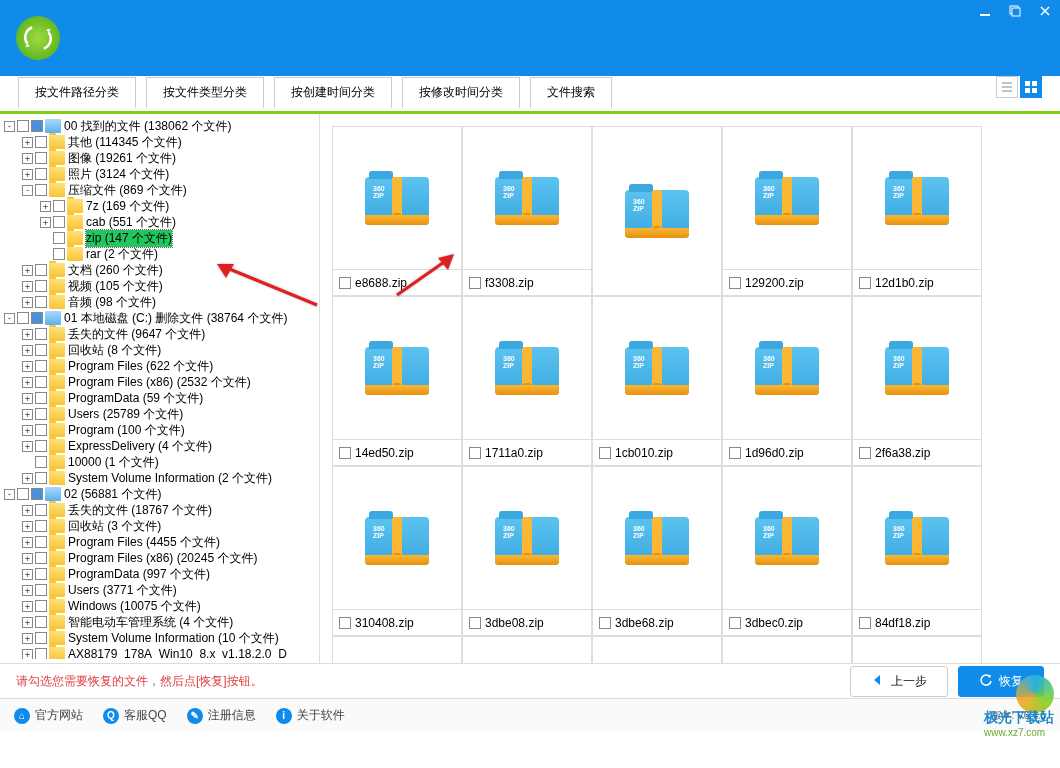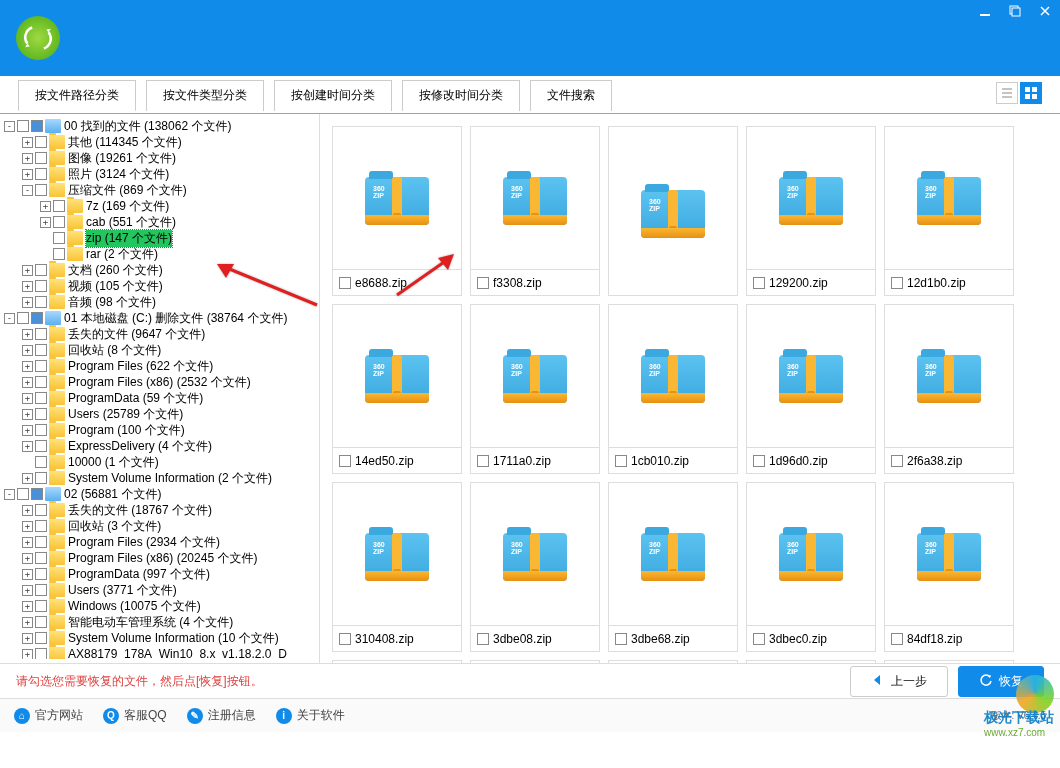--- a/index.html
+++ b/index.html
@@ -4,21 +4,21 @@
 <style>
 *{box-sizing:border-box;margin:0;padding:0;font-family:"Microsoft YaHei",Arial,sans-serif;font-size:12px}
 body{background:#fff;width:1060px;height:768px;overflow:hidden;position:relative}
 .titlebar{background:#118bea;height:76px;display:flex;align-items:center;padding:0 16px;color:#fff;position:relative}
 .logo{width:44px;height:44px;border-radius:50%;background:radial-gradient(circle,#9fd940 0%,#62b821 70%);display:flex;align-items:center;justify-content:center;margin-right:12px}
 .logo svg{width:28px;height:28px}
 .app-title{font-size:28px;font-weight:400;letter-spacing:2px}
 .win-controls{position:absolute;right:0;top:0;display:flex}
 .win-btn{width:30px;height:22px;display:flex;align-items:center;justify-content:center;color:#fff;cursor:pointer}
 .win-btn svg{width:12px;height:12px}
-.tabbar{height:38px;border-bottom:1px solid #84cc16;display:flex;align-items:center;padding:0 18px;gap:0}
+.tabbar{height:38px;border-bottom:3px solid #84cc16;display:flex;align-items:flex-start;padding:0 18px;gap:0}
 .tab{border:1px solid #ccc;border-bottom:none;padding:6px 16px;background:#fff;font-size:12px;cursor:pointer;position:relative;top:1px}
 .tab.active{border-bottom:1px solid #fff}
 .view-toggle{margin-left:auto;display:flex;gap:2px;align-items:center;padding-bottom:4px}
 .vbtn{width:22px;height:22px;border:1px solid #ccc;display:flex;align-items:center;justify-content:center;cursor:pointer}
 .vbtn.active{background:#118bea;border-color:#118bea}
 .vbtn svg{width:14px;height:14px}
 .main{display:flex;height:550px;border-bottom:1px solid #ddd}
 .tree{width:320px;border-right:1px solid #ddd;overflow:hidden;position:relative;padding:4px 0}
 .tree-scroll{overflow-y:auto;height:100%}
 .tree-scroll::-webkit-scrollbar{width:16px}
@@ -28,21 +28,21 @@
 .tnode{display:flex;align-items:center;height:16px;white-space:nowrap;padding-left:4px}
 .expander{width:11px;height:11px;border:1px solid #888;display:flex;align-items:center;justify-content:center;font-size:9px;line-height:1;margin-right:2px;cursor:pointer;color:#444;flex-shrink:0;font-family:monospace}
 .expander.blank{border:none}
 .chk{width:12px;height:12px;border:1px solid #888;margin-right:2px;flex-shrink:0;cursor:pointer}
 .ficon{width:16px;height:14px;margin-right:3px;flex-shrink:0}
 .folder-ic{background:linear-gradient(#ffe17a,#f9c435);border-radius:1px;position:relative}
 .folder-ic:before{content:"";position:absolute;top:-2px;left:0;width:7px;height:2px;background:#f9c435;border-radius:1px 1px 0 0}
 .drive-ic{background:linear-gradient(#a8d8ff,#5ab0ee);border-radius:1px}
 .tlabel{font-size:12px;color:#000}
 .tlabel.sel{background:#22c55e;outline:1px dotted #666}
-.grid{flex:1;overflow:auto;padding:12px;display:flex;flex-wrap:wrap;gap:8px;align-content:flex-start}
+.grid{flex:1;overflow:auto;padding:12px;display:flex;flex-wrap:wrap;gap:0;align-content:flex-start}
 .file-item{width:130px;height:170px;border:1px solid #ddd;display:flex;flex-direction:column;align-items:center;cursor:pointer;position:relative}
 .file-thumb{flex:1;display:flex;align-items:center;justify-content:center;width:100%}
 .zip-ic{width:64px;height:54px;position:relative}
 .zip-folder{width:64px;height:48px;background:linear-gradient(#5cc3f0,#3ba8e0);border-radius:4px;position:absolute;bottom:0}
 .zip-folder:before{content:"";position:absolute;top:-6px;left:4px;width:24px;height:8px;background:#3ba8e0;border-radius:3px 3px 0 0}
 .zip-strip{position:absolute;bottom:0;width:64px;height:10px;background:linear-gradient(#f9b733,#e89010);border-radius:0 0 4px 4px}
 .zip-zipper{position:absolute;left:50%;top:6px;transform:translateX(-50%);width:10px;height:42px;background:#f9b733;border-radius:2px}
 .zip-zipper:after{content:"";position:absolute;bottom:-4px;left:1px;width:8px;height:10px;background:#e89010;border-radius:2px}
 .zip-label{position:absolute;top:14px;left:8px;font-size:7px;color:#fff;font-weight:bold}
 .file-name{height:26px;width:100%;border-top:1px solid #ddd;display:flex;align-items:center;padding:0 6px;gap:4px}
@@ -279,21 +279,21 @@
         <div class="tnode" style="padding-left: 22px;">
           <div class="expander">+</div>
           <div class="chk"></div>
           <div class="ficon folder-ic"></div>
           <span class="tlabel">回收站    (3 个文件)</span>
         </div>
         <div class="tnode" style="padding-left: 22px;">
           <div class="expander">+</div>
           <div class="chk"></div>
           <div class="ficon folder-ic"></div>
-          <span class="tlabel">Program Files    (2934 个文件)</span>
+          <span class="tlabel">Program Files    (4455 个文件)</span>
         </div>
         <div class="tnode" style="padding-left: 22px;">
           <div class="expander">+</div>
           <div class="chk"></div>
           <div class="ficon folder-ic"></div>
           <span class="tlabel">Program Files (x86)    (20245 个文件)</span>
         </div>
         <div class="tnode" style="padding-left: 22px;">
           <div class="expander">+</div>
           <div class="chk"></div>

